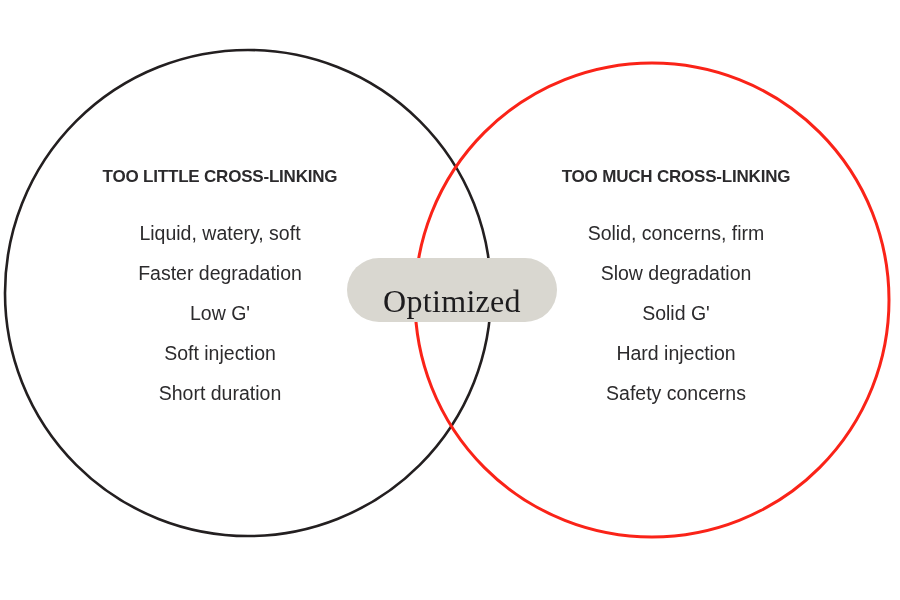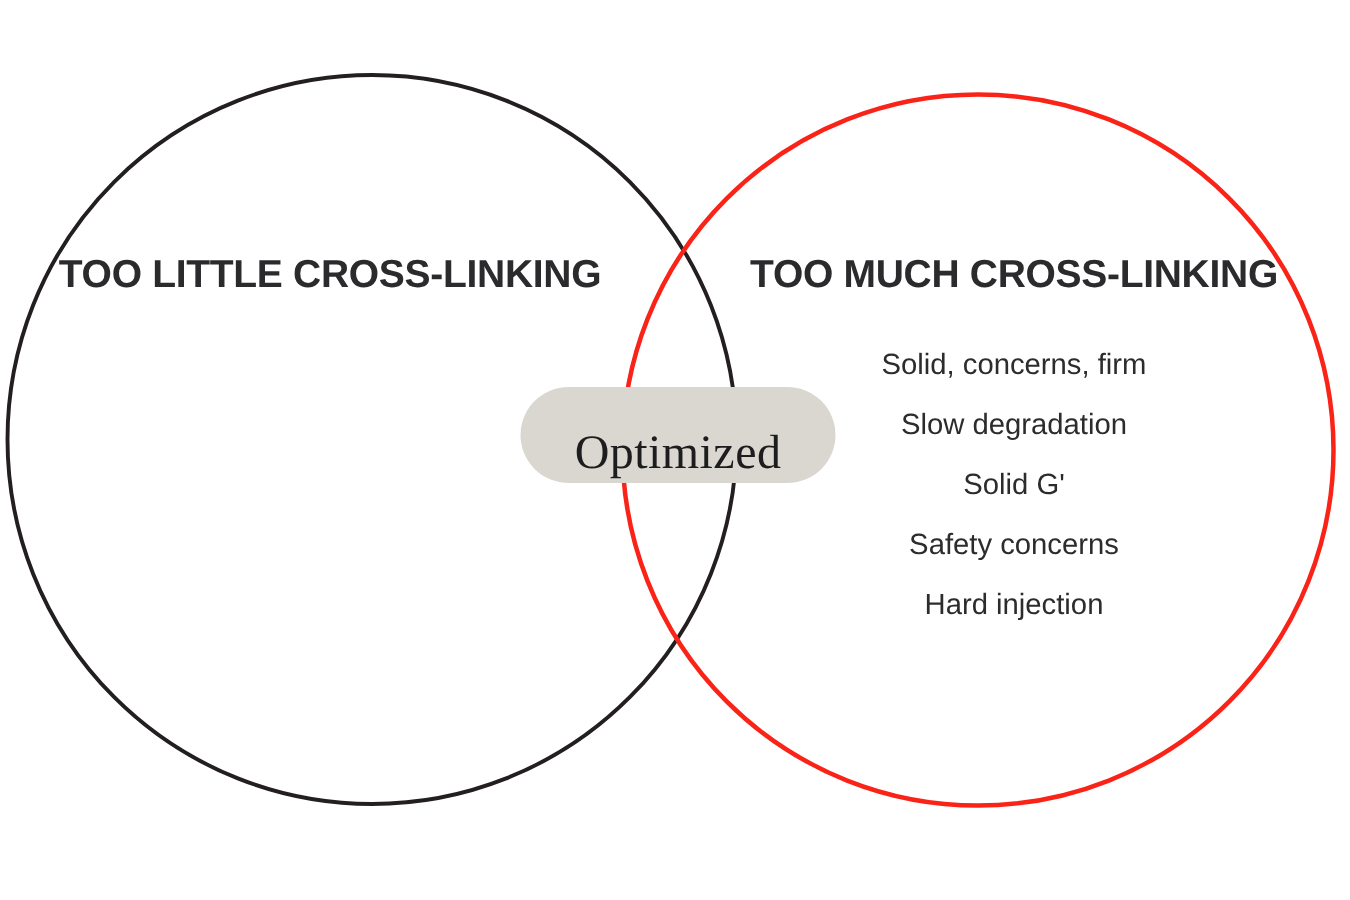--- a/index.html
+++ b/index.html
@@ -30,21 +30,21 @@
   .lobe {
     position: absolute;
     text-align: center;
   }
   #lobe-left  { left: 10px;  top: 168px; width: 420px; }
   #lobe-right { left: 466px; top: 168px; width: 420px; }
 
   .lobe-title {
     font-family: "Liberation Sans", sans-serif;
     font-weight: bold;
-    font-size: 26px;
+    font-size: 17px;
     letter-spacing: -0.2px;
     color: #2b2a2c;
     white-space: nowrap;
     margin: 0 0 26px 0;
     line-height: 1.1;
   }
 
   .lobe-list {
     list-style: none;
     margin: 0;
@@ -88,30 +88,37 @@
 
 <div id="stage" style="background: rgb(255, 255, 255);">
 
   <svg id="venn-svg" viewBox="0 0 900 600">
     <circle id="circle-left" cx="248" cy="293" r="243" fill="none" stroke="#231f20" stroke-width="2.6"></circle>
     <circle id="circle-right" cx="652" cy="300" r="237" fill="none" stroke="#fa2318" stroke-width="3"></circle>
   </svg>
 
   <div class="lobe" id="lobe-left">
     <div class="lobe-title">TOO LITTLE CROSS-LINKING</div>
+    <ul class="lobe-list">
+      <li>Liquid, watery, soft</li>
+      <li>Faster degradation</li>
+      <li>Low G'</li>
+      <li>Soft injection</li>
+      <li>Short duration</li>
+    </ul>
   </div>
 
   <div class="lobe" id="lobe-right">
     <div class="lobe-title">TOO MUCH CROSS-LINKING</div>
     <ul class="lobe-list">
       <li>Solid, concerns, firm</li>
       <li>Slow degradation</li>
       <li>Solid G'</li>
+      <li>Hard injection</li>
       <li>Safety concerns</li>
-      <li>Hard injection</li>
     </ul>
   </div>
 
   <div id="center-pill" style="background: rgb(217, 215, 208);">
     <span class="pill-label" style="color: rgb(29, 28, 30);">Optimized</span>
   </div>
 
 </div>
 
 </body></html>

